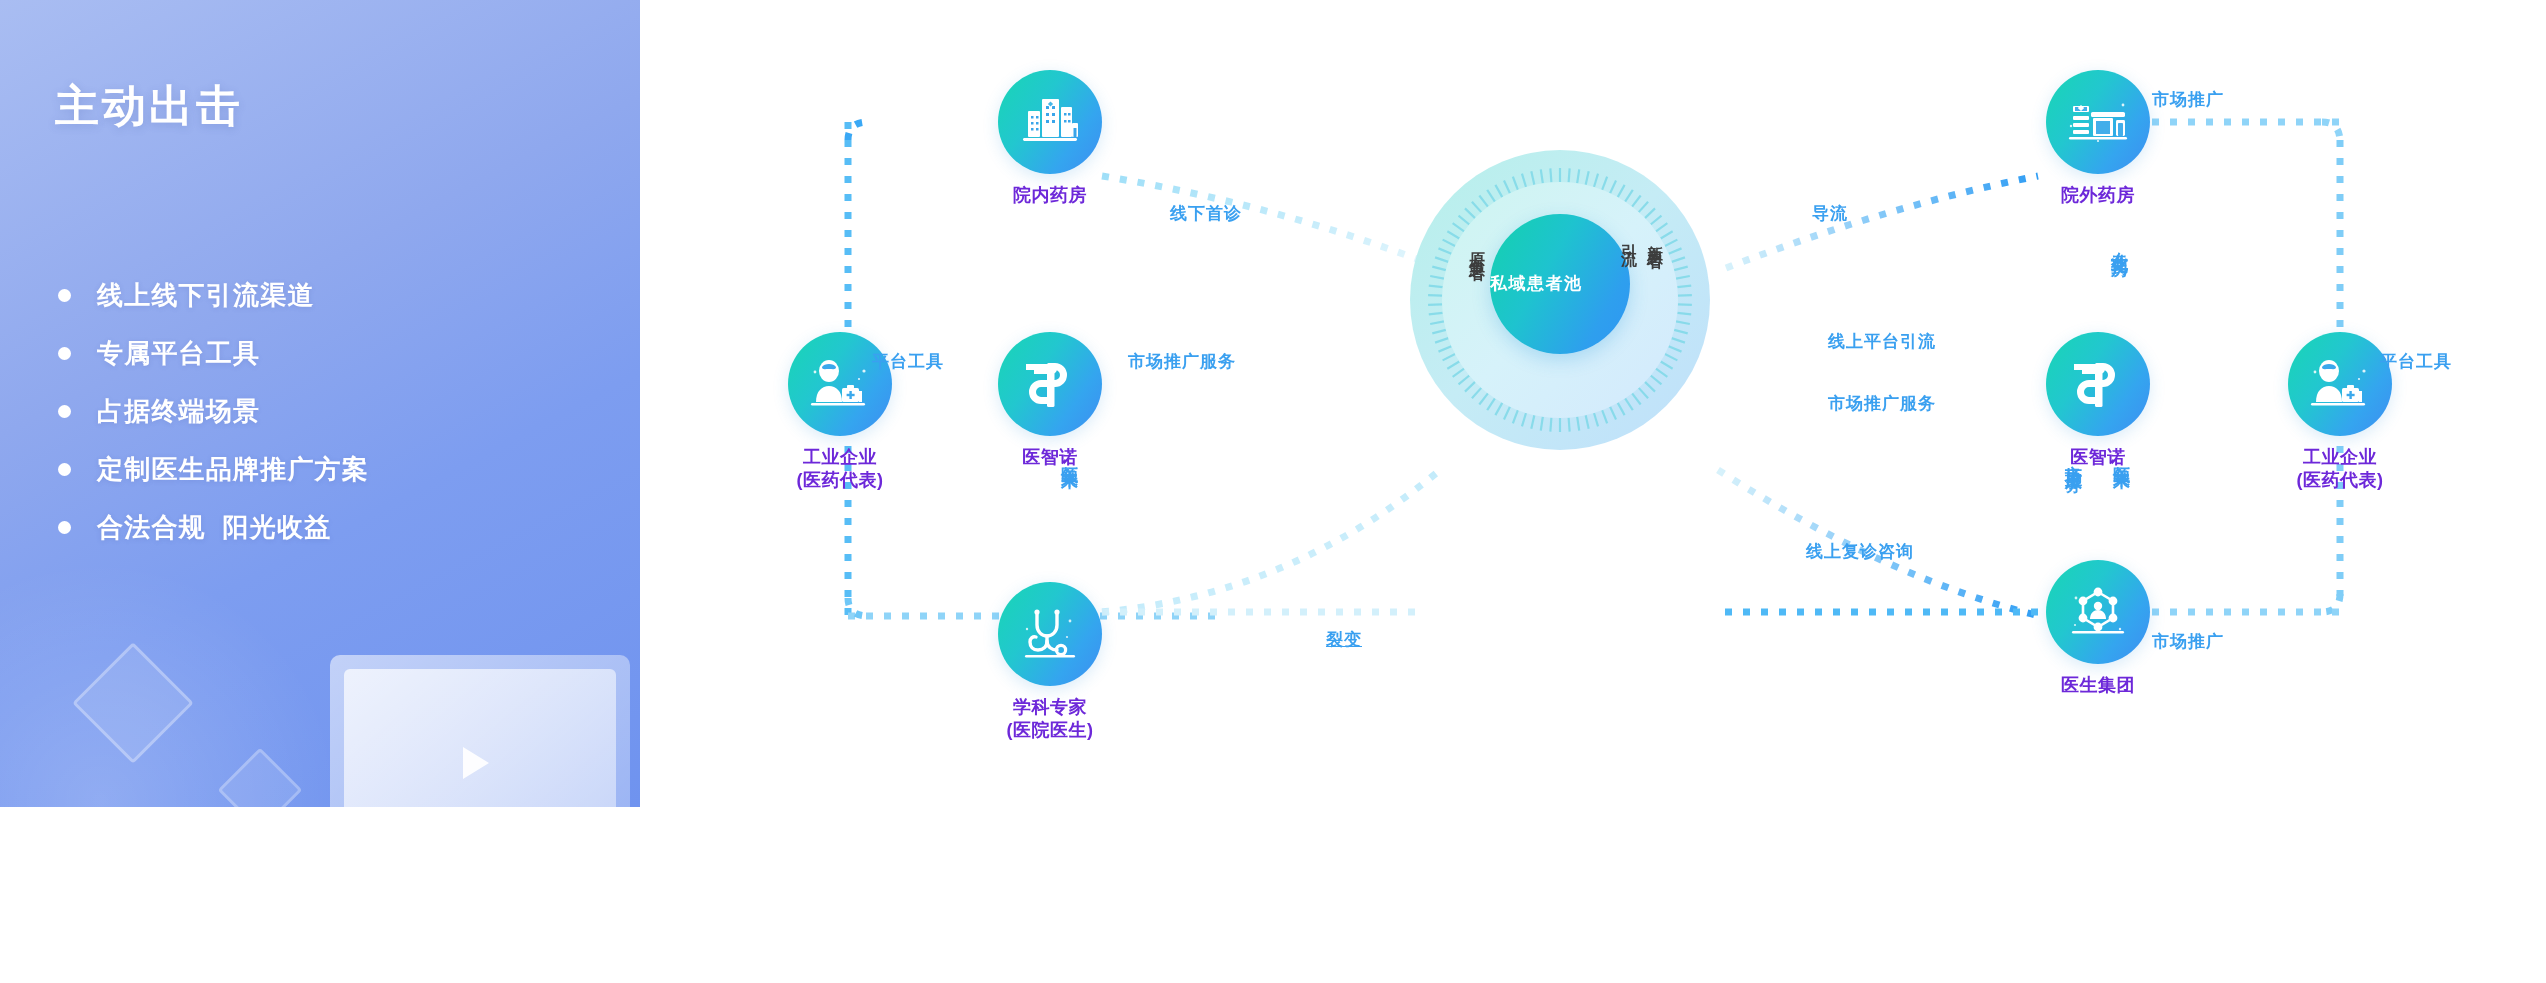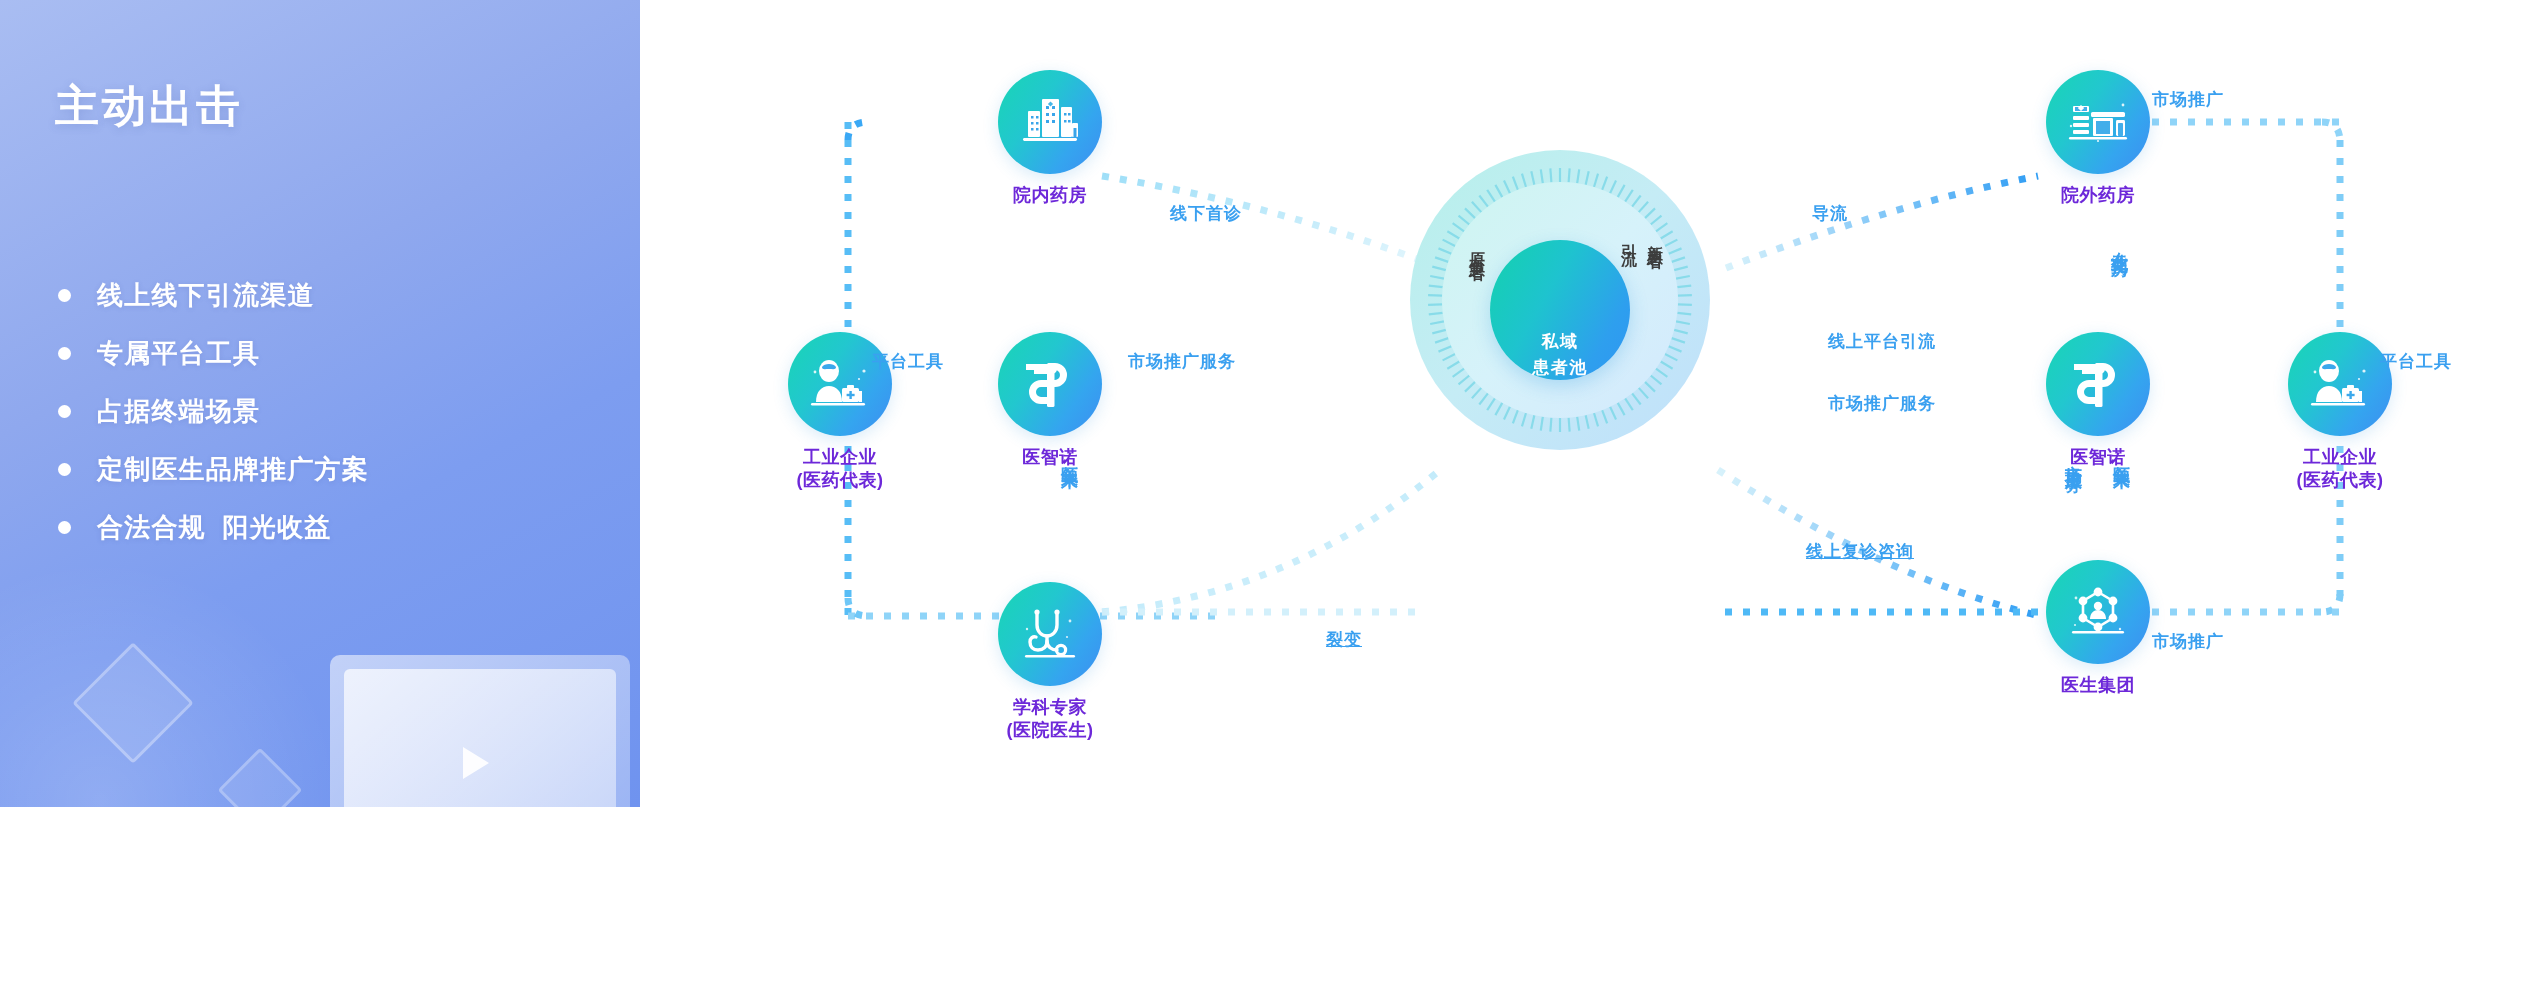--- a/index.html
+++ b/index.html
@@ -119,23 +119,23 @@
   #hub-outer {
     position: absolute; left: 0; top: 0; width: 300px; height: 300px; border-radius: 50%;
     background: linear-gradient(135deg, #b6f0ea 0%, #c5ecf5 48%, #bfdffb 100%);
   }
   #hub-ticks { position: absolute; left: 0; top: 0; width: 300px; height: 300px; }
   #hub-mid {
     position: absolute; left: 32px; top: 32px; width: 236px; height: 236px; border-radius: 50%;
     background: linear-gradient(135deg, #cdf5f0 0%, #d6f2fa 50%, #d3e9fd 100%);
   }
   #hub-core {
-    position: absolute; left: 80px; top: 90px; width: 140px; height: 140px; border-radius: 50%;
+    position: absolute; left: 80px; top: 64px; width: 140px; height: 140px; border-radius: 50%;
     background: linear-gradient(120deg, #13d2ad 0%, #1ec3cf 40%, #2e9fee 78%, #2f96f3 100%);
-    display: flex; flex-direction: column; align-items: center; justify-content: flex-end;
+    display: flex; flex-direction: row; align-items: center; justify-content: flex-start;
     box-shadow: 0 6px 18px rgba(45,150,225,0.25);
   }
   .hub-core-line {
     color: #ffffff; font-size: 17px; font-weight: 700; letter-spacing: 1.5px; line-height: 1.5;
   }
   .hub-side-label {
     position: absolute;
     writing-mode: vertical-rl; text-orientation: upright;
     color: #3d3d3d; font-size: 16px; font-weight: 700; letter-spacing: 4px;
   }
@@ -565,18 +565,18 @@
     <div class="edge-label" style="left:1188px; top:330px;">线上平台引流</div>
     <div class="edge-label" style="left:1188px; top:392px;">市场推广服务</div>
     <div class="edge-label" style="left:1740px; top:350px;">平台工具</div>
 
     <div class="edge-label vert" style="left:418px; top:452px;">领医未来</div>
 
     <div class="edge-label vert" style="left:1468px; top:238px;">专业化药房</div>
     <div class="edge-label vert" style="left:1422px; top:452px;">市场推广服务</div>
     <div class="edge-label vert" style="left:1470px; top:452px;">领医未来</div>
 
-    <div class="edge-label" style="left:1166px; top:540px;text-decoration:underline;">线上复诊咨询</div>
+    <div class="edge-label" style="left:1166px; top:540px;">线上复诊咨询</div>
     <div class="edge-label" style="left:686px; top:628px;text-decoration:underline;">裂变</div>
     <div class="edge-label" style="left:1512px; top:630px;">市场推广</div>
 
   </div>
 </div>
 
 </body></html>

